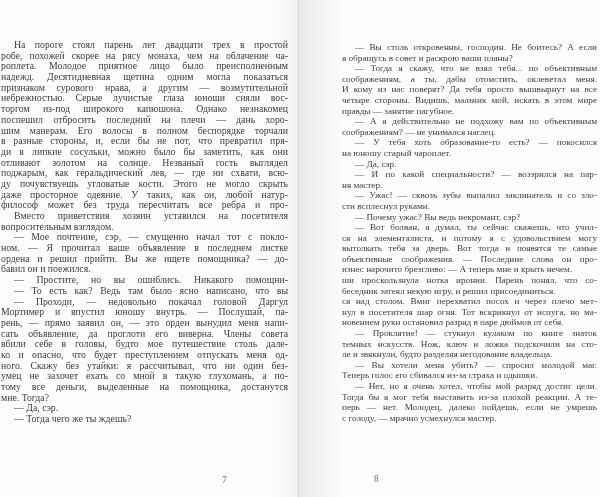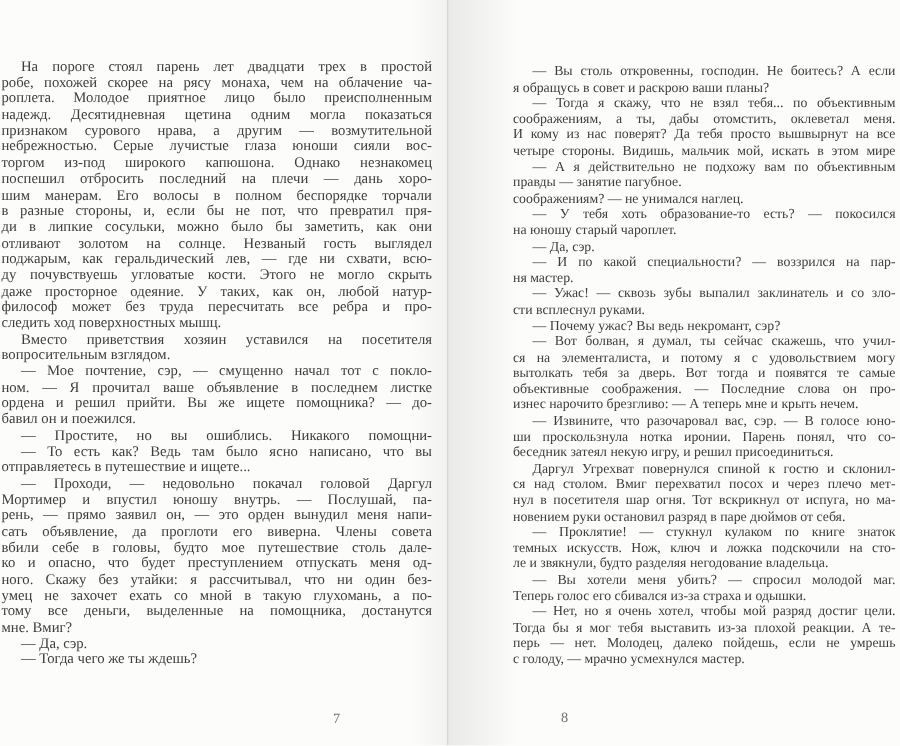--- a/index.html
+++ b/index.html
@@ -64,76 +64,72 @@
         <div class="line">торгом из-под широкого капюшона. Однако незнакомец</div>
         <div class="line">поспешил отбросить последний на плечи — дань хоро-</div>
         <div class="line">шим манерам. Его волосы в полном беспорядке торчали</div>
         <div class="line">в разные стороны, и, если бы не пот, что превратил пря-</div>
         <div class="line">ди в липкие сосульки, можно было бы заметить, как они</div>
         <div class="line">отливают золотом на солнце. Незваный гость выглядел</div>
         <div class="line">поджарым, как геральдический лев, — где ни схвати, всю-</div>
         <div class="line">ду почувствуешь угловатые кости. Этого не могло скрыть</div>
         <div class="line">даже просторное одеяние. У таких, как он, любой натур-</div>
         <div class="line">философ может без труда пересчитать все ребра и про-</div>
-        <div class="line pend">следить ход поверхностных мышц.</div>
         <div class="line indent">Вместо приветствия хозяин уставился на посетителя</div>
         <div class="line pend">вопросительным взглядом.</div>
         <div class="line indent">— Мое почтение, сэр, — смущенно начал тот с покло-</div>
         <div class="line">ном. — Я прочитал ваше объявление в последнем листке</div>
         <div class="line">ордена и решил прийти. Вы же ищете помощника? — до-</div>
         <div class="line pend">бавил он и поежился.</div>
         <div class="line indent">— Простите, но вы ошиблись. Никакого помощни-</div>
         <div class="line indent">— То есть как? Ведь там было ясно написано, что вы</div>
-        <div class="line pend">отправляетесь в путешествие и ищете...</div>
         <div class="line indent">— Проходи, — недовольно покачал головой Даргул</div>
         <div class="line">Мортимер и впустил юношу внутрь. — Послушай, па-</div>
         <div class="line">рень, — прямо заявил он, — это орден вынудил меня напи-</div>
         <div class="line">сать объявление, да проглоти его виверна. Члены совета</div>
         <div class="line">вбили себе в головы, будто мое путешествие столь дале-</div>
         <div class="line">ко и опасно, что будет преступлением отпускать меня од-</div>
         <div class="line">ного. Скажу без утайки: я рассчитывал, что ни один без-</div>
         <div class="line">умец не захочет ехать со мной в такую глухомань, а по-</div>
         <div class="line">тому все деньги, выделенные на помощника, достанутся</div>
-        <div class="line pend">мне. Вмиг?</div>
+        <div class="line pend">мне. Тогда?</div>
         <div class="line indent pend">— Да, сэр.</div>
         <div class="line indent pend">— Тогда чего же ты ждешь?</div>
       </div>
     <div class="pagenum n7">7</div>
   </div>
 
   <div class="spine"></div>
 
   <div class="page right">
     <div class="textblock">
         <div class="line indent">— Вы столь откровенны, господин. Не боитесь? А если</div>
         <div class="line pend">я обращусь в совет и раскрою ваши планы?</div>
         <div class="line indent">— Тогда я скажу, что не взял тебя... по объективным</div>
         <div class="line">соображениям, а ты, дабы отомстить, оклеветал меня.</div>
         <div class="line">И кому из нас поверят? Да тебя просто вышвырнут на все</div>
         <div class="line">четыре стороны. Видишь, мальчик мой, искать в этом мире</div>
+        <div class="line pend">правды — занятие пагубное.</div>
         <div class="line indent">— А я действительно не подхожу вам по объективным</div>
-        <div class="line pend">правды — занятие пагубное.</div>
         <div class="line pend">соображениям? — не унимался наглец.</div>
         <div class="line indent">— У тебя хоть образование-то есть? — покосился</div>
         <div class="line pend">на юношу старый чароплет.</div>
         <div class="line indent pend">— Да, сэр.</div>
         <div class="line indent">— И по какой специальности? — воззрился на пар-</div>
         <div class="line pend">ня мастер.</div>
         <div class="line indent">— Ужас! — сквозь зубы выпалил заклинатель и со зло-</div>
         <div class="line pend">сти всплеснул руками.</div>
         <div class="line indent pend">— Почему ужас? Вы ведь некромант, сэр?</div>
         <div class="line indent">— Вот болван, я думал, ты сейчас скажешь, что учил-</div>
         <div class="line">ся на элементалиста, и потому я с удовольствием могу</div>
         <div class="line">вытолкать тебя за дверь. Вот тогда и появятся те самые</div>
         <div class="line">объективные соображения. — Последние слова он про-</div>
         <div class="line pend">изнес нарочито брезгливо: — А теперь мне и крыть нечем.</div>
-        <div class="line indent">— Извините, что разочаровал вас, сэр. — В голосе юно-</div>
         <div class="line">ши проскользнула нотка иронии. Парень понял, что со-</div>
         <div class="line pend">беседник затеял некую игру, и решил присоединиться.</div>
-        <div class="line indent">Даргул Угрехват повернулся спиной к гостю и склонил-</div>
         <div class="line">ся над столом. Вмиг перехватил посох и через плечо мет-</div>
         <div class="line">нул в посетителя шар огня. Тот вскрикнул от испуга, но ма-</div>
         <div class="line pend">новением руки остановил разряд в паре дюймов от себя.</div>
         <div class="line indent">— Проклятие! — стукнул кулаком по книге знаток</div>
         <div class="line">темных искусств. Нож, ключ и ложка подскочили на сто-</div>
         <div class="line pend">ле и звякнули, будто разделяя негодование владельца.</div>
         <div class="line indent">— Вы хотели меня убить? — спросил молодой маг.</div>
         <div class="line pend">Теперь голос его сбивался из-за страха и одышки.</div>
         <div class="line indent">— Нет, но я очень хотел, чтобы мой разряд достиг цели.</div>
         <div class="line">Тогда бы я мог тебя выставить из-за плохой реакции. А те-</div>

